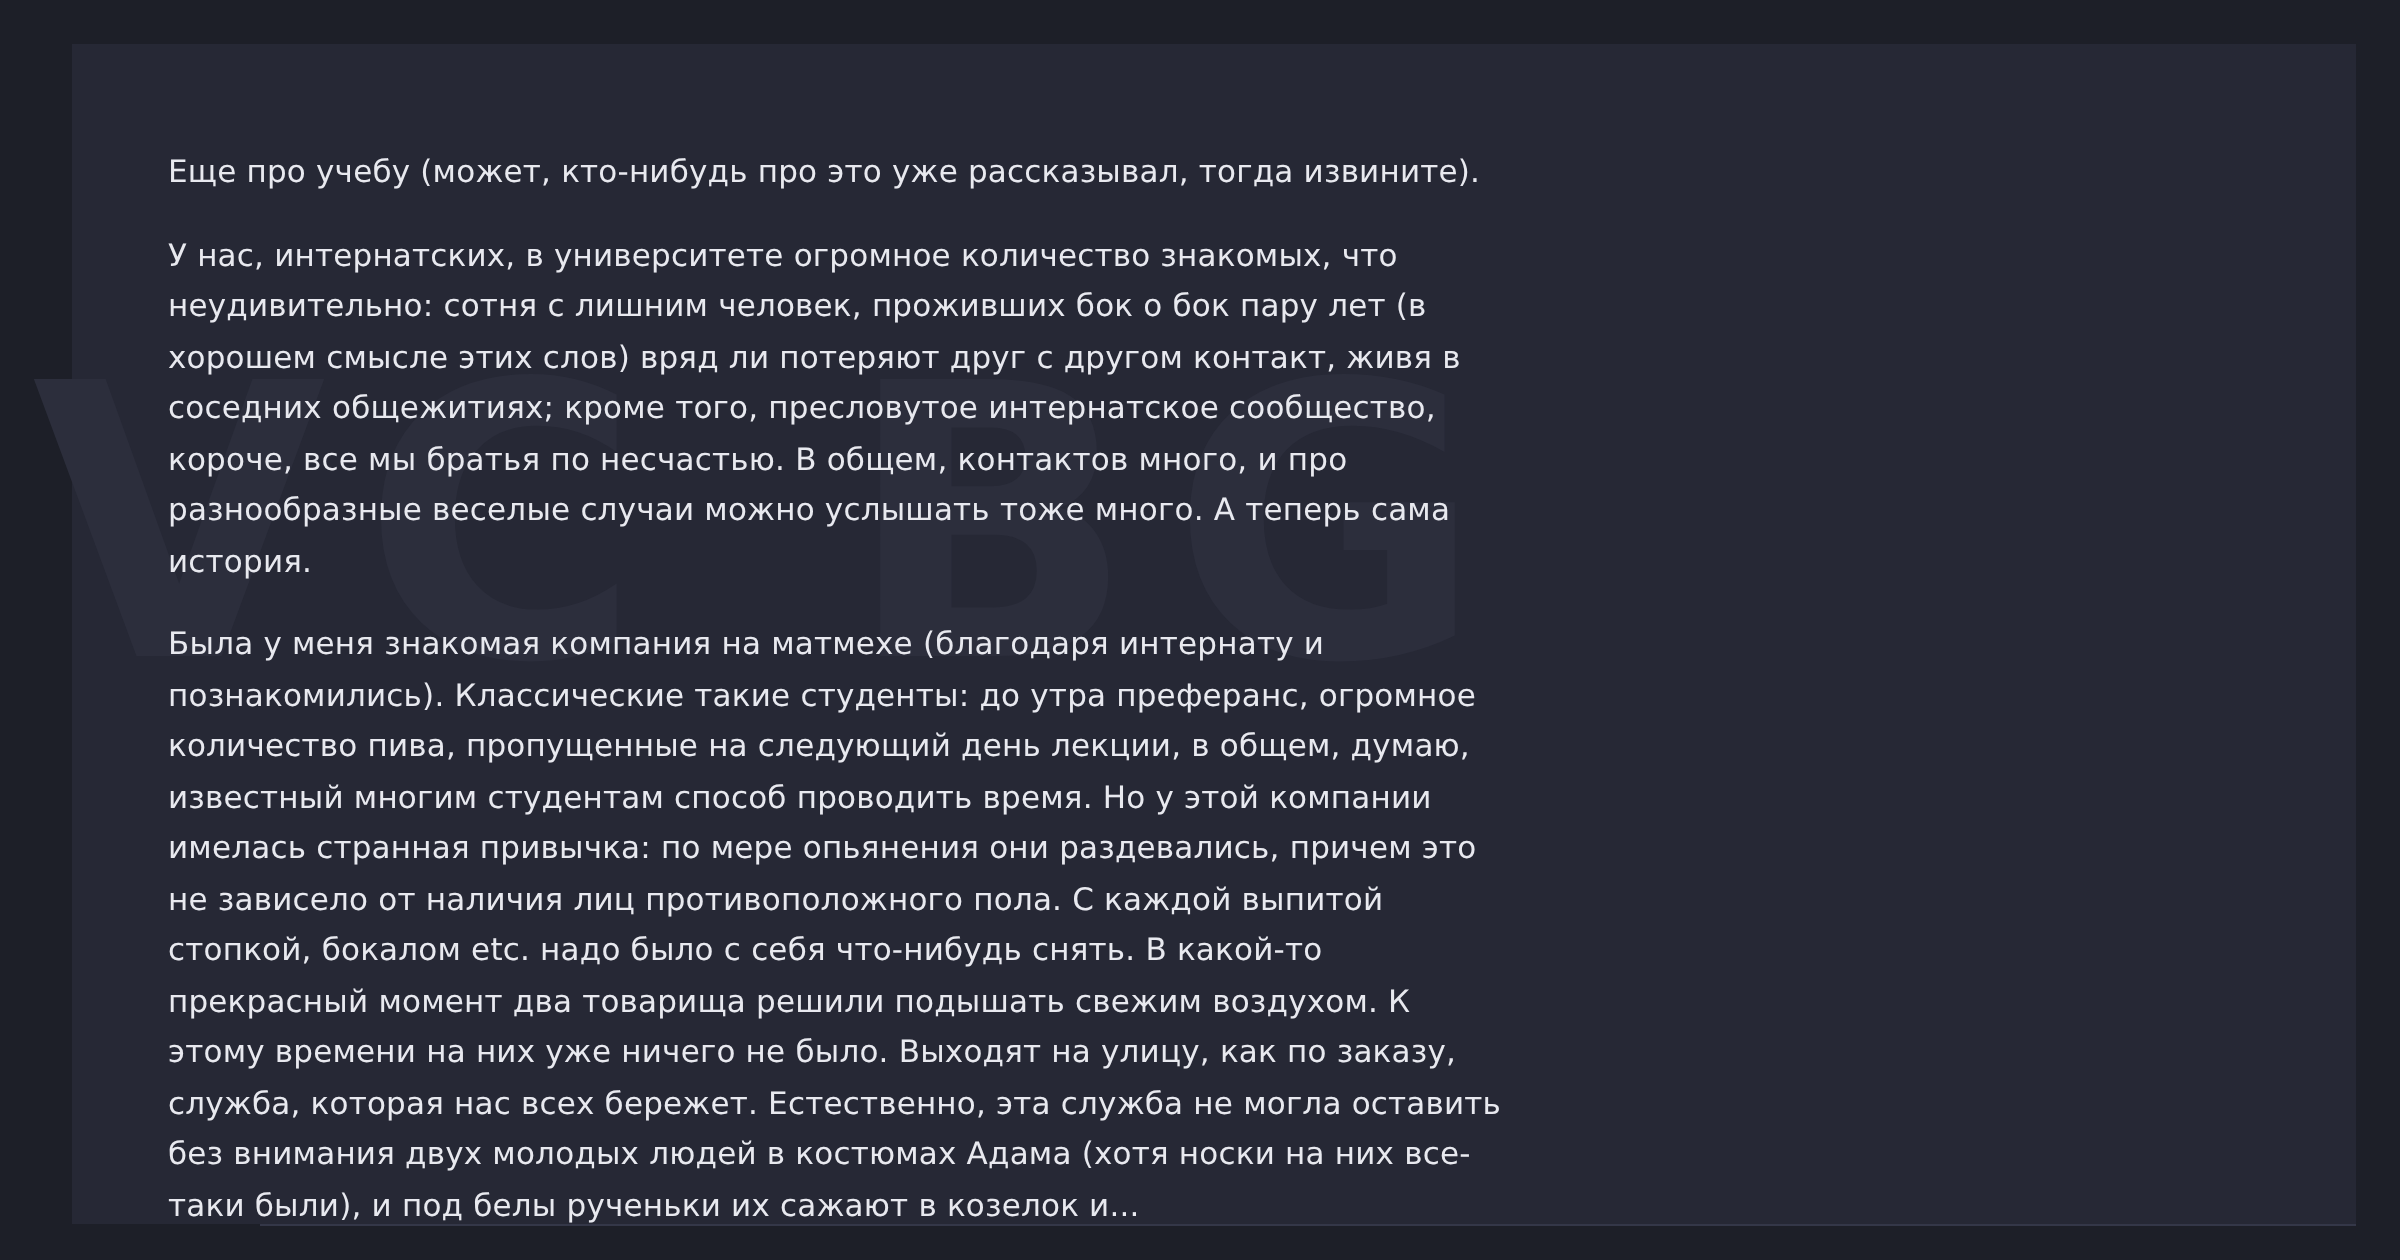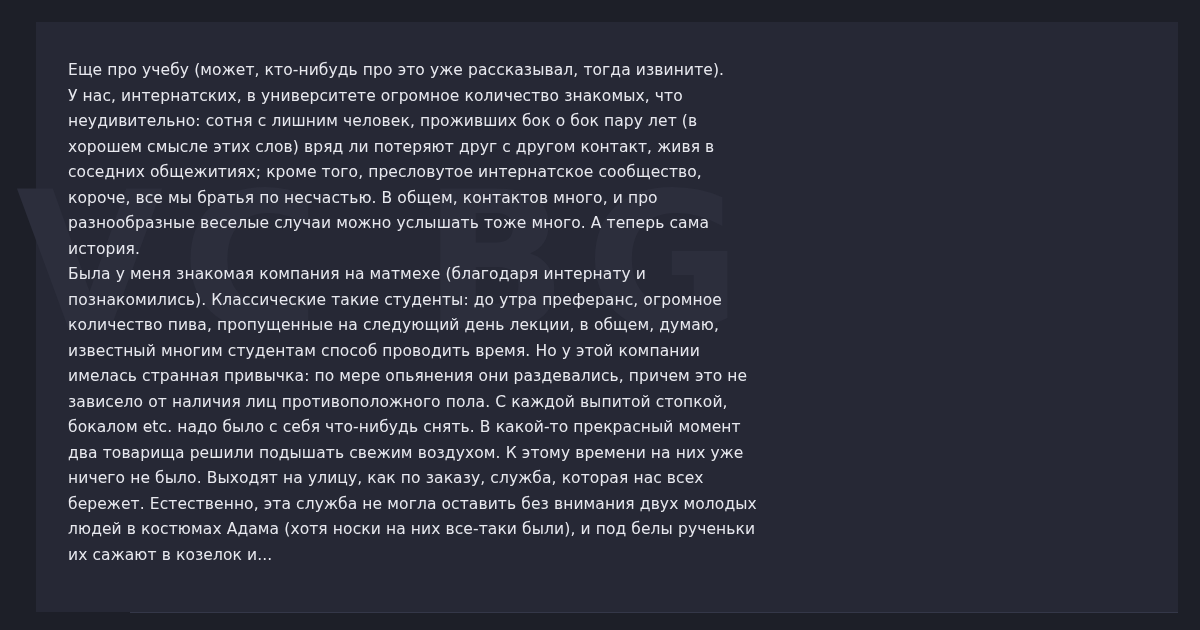--- a/index.html
+++ b/index.html
@@ -71,21 +71,21 @@
     position: absolute;
     left: 68px;
     top: 58px;
     width: 700px;
     color: #e8e9ef;
     font-size: 15.5px;
     line-height: 25.5px;
     letter-spacing: 0.1px;
   }
   .content p {
-    margin: 0;
+    margin: 16px;
   }
 </style>
 </head>
 <body>
 
 <div class="page">
 
   <div class="edge-top"></div>
   <div class="edge-left"></div>
   <div class="edge-right"></div>

